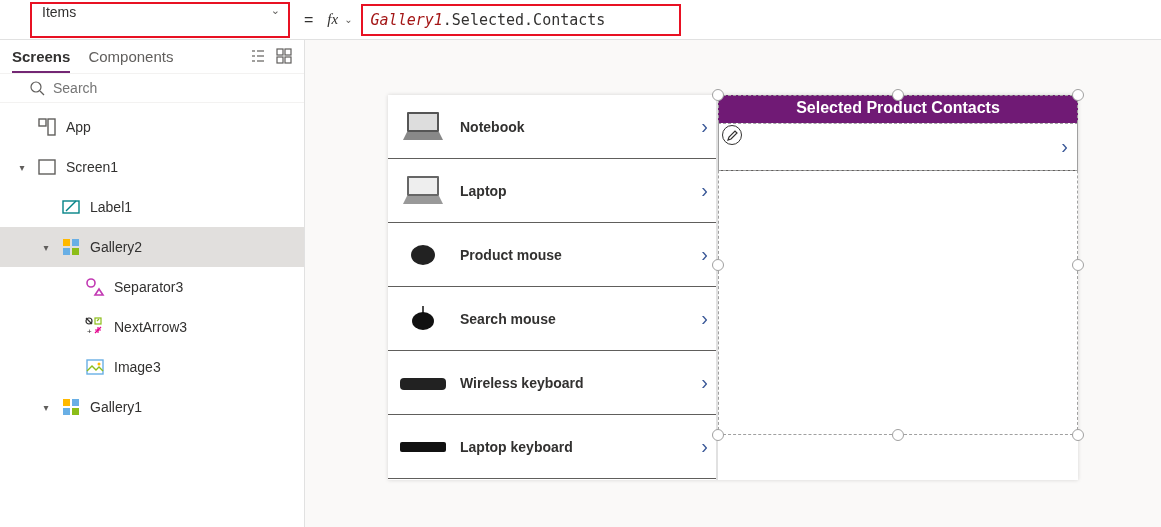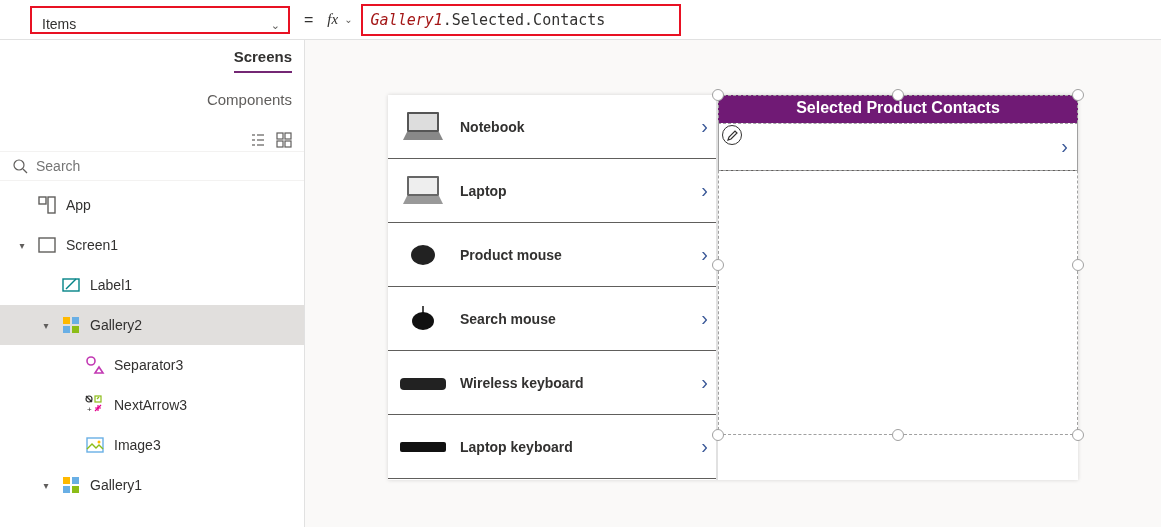--- a/index.html
+++ b/index.html
@@ -1,40 +1,40 @@
 <!DOCTYPE html>
 <html><head>
 <meta charset="utf-8">
 <style>
   * { box-sizing: border-box; margin: 0; padding: 0; }
   body { font-family: "Segoe UI", sans-serif; font-size: 14px; color: #323130; width: 1161px; height: 527px; overflow: hidden; background: #fff; }
 
   
   .formula-bar { display: flex; align-items: center; height: 40px; border-bottom: 1px solid #e1e1e1; padding: 4px 8px 4px 30px; gap: 8px; }
-  .prop-box { position: relative; border: 2px solid #e81123; width: 260px; height: 28px; display: flex; align-items: flex-end; padding: 0 10px; }
+  .prop-box { position: relative; border: 2px solid #e81123; width: 260px; height: 36px; display: flex; align-items: flex-start; padding: 0 10px; }
   .prop-box .chev { position: absolute; right: 8px; color: #605e5c; font-size: 11px; }
   .equals { font-size: 16px; color: #323130; padding: 0 6px; }
   .fx-box { display: flex; align-items: center; gap: 6px; }
   .fx-label { font-style: italic; font-family: serif; font-size: 15px; }
   .fx-chev { color: #605e5c; font-size: 10px; }
   .formula-box { border: 2px solid #e81123; height: 32px; width: 320px; display: flex; align-items: center; padding: 0 8px; font-family: Consolas, monospace; font-size: 15px; white-space: pre; }
   .tk-ident { color: #a31515; font-style: italic; }
   .tk-dot { color: #323130; }
 
   
   .main { display: flex; height: calc(100% - 40px); }
 
   
   .left { width: 305px; border-right: 1px solid #e1e1e1; overflow-y: auto; }
-  .tabs { display: flex; align-items: flex-end; padding: 8px 12px 0 12px; gap: 18px; border-bottom: 1px solid #f3f2f1; flex-direction: column; }
+  .tabs { display: flex; align-items: flex-start; padding: 8px 12px 0 12px; gap: 18px; border-bottom: 1px solid #f3f2f1; }
   .tab { padding-bottom: 6px; font-size: 15px; color: #605e5c; cursor: pointer; }
   .tab.active { color: #323130; font-weight: 600; border-bottom: 2px solid #742774; }
   .tabs-icons { margin-left: auto; display: flex; gap: 10px; color: #605e5c; }
 
-  .search-row { display: flex; align-items: center; padding: 6px 12px; border-bottom: 1px solid #f3f2f1; color: #605e5c; }
+  .search-row { display: flex; align-items: center; padding: 6px 29px; border-bottom: 1px solid #f3f2f1; color: #605e5c; }
   .search-row svg { flex-shrink: 0; }
   .search-row input { border: none; outline: none; font-size: 14px; flex: 1; margin-left: 8px; color: #605e5c; }
 
   .tree { padding-top: 4px; }
   .tree-row { display: flex; align-items: center; height: 40px; padding-left: 8px; gap: 8px; cursor: default; }
   .tree-row.selected { background: #e1dfdd; }
   .tree-caret { width: 12px; text-align: center; color: #605e5c; font-size: 10px; }
   .tree-icon { width: 22px; height: 22px; border-radius: 2px; display: flex; align-items: center; justify-content: center; }
   .tree-label { font-size: 14px; }
 

